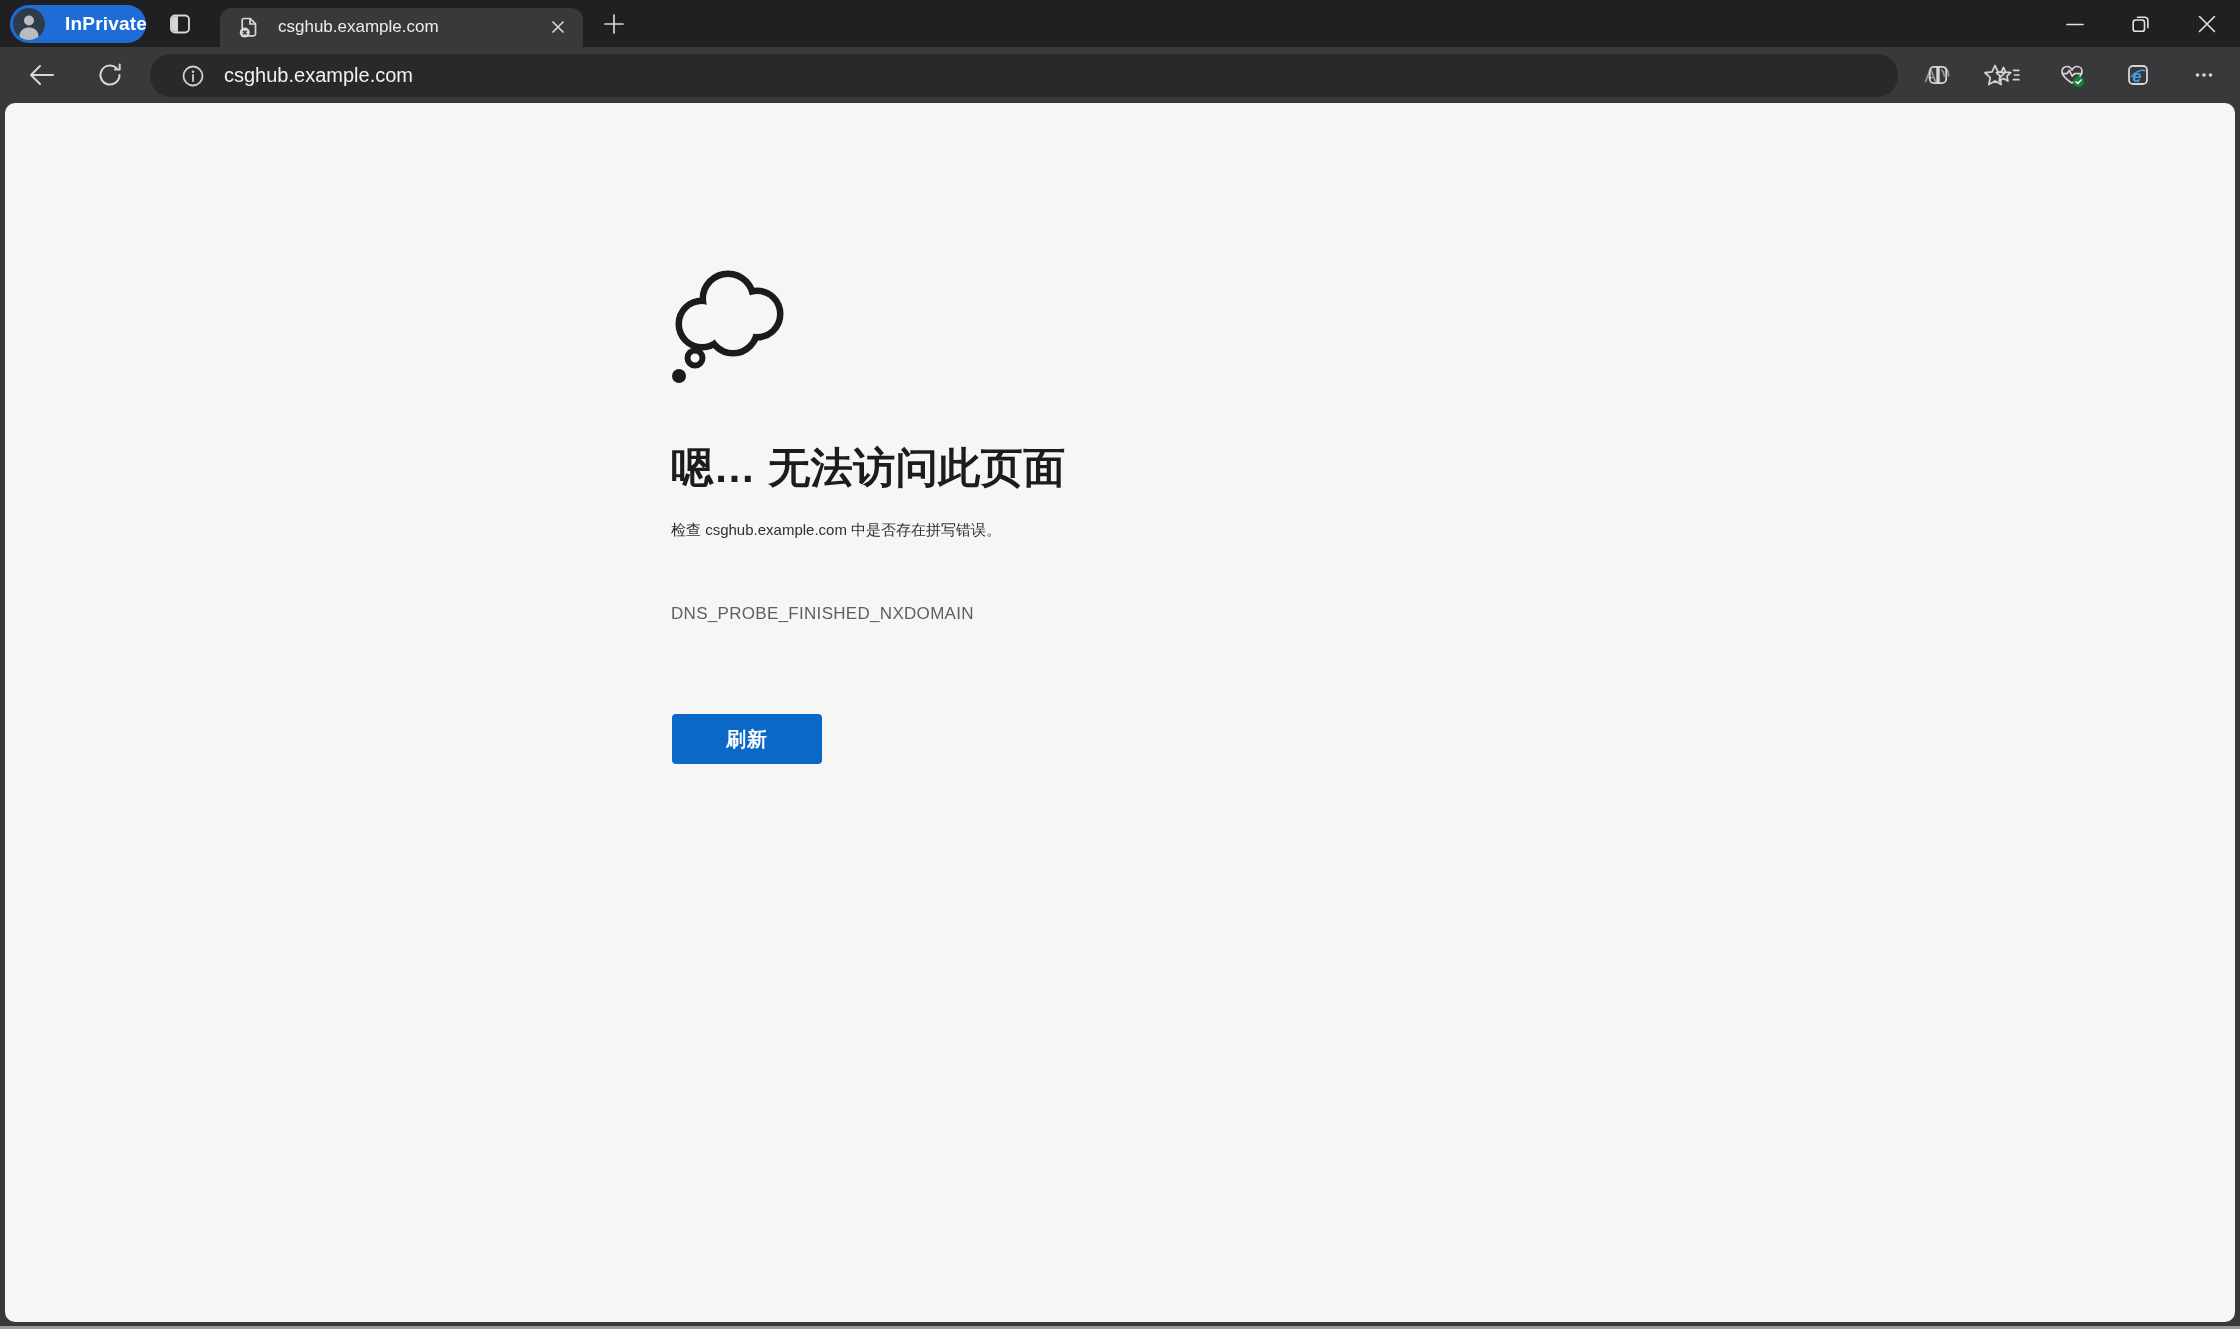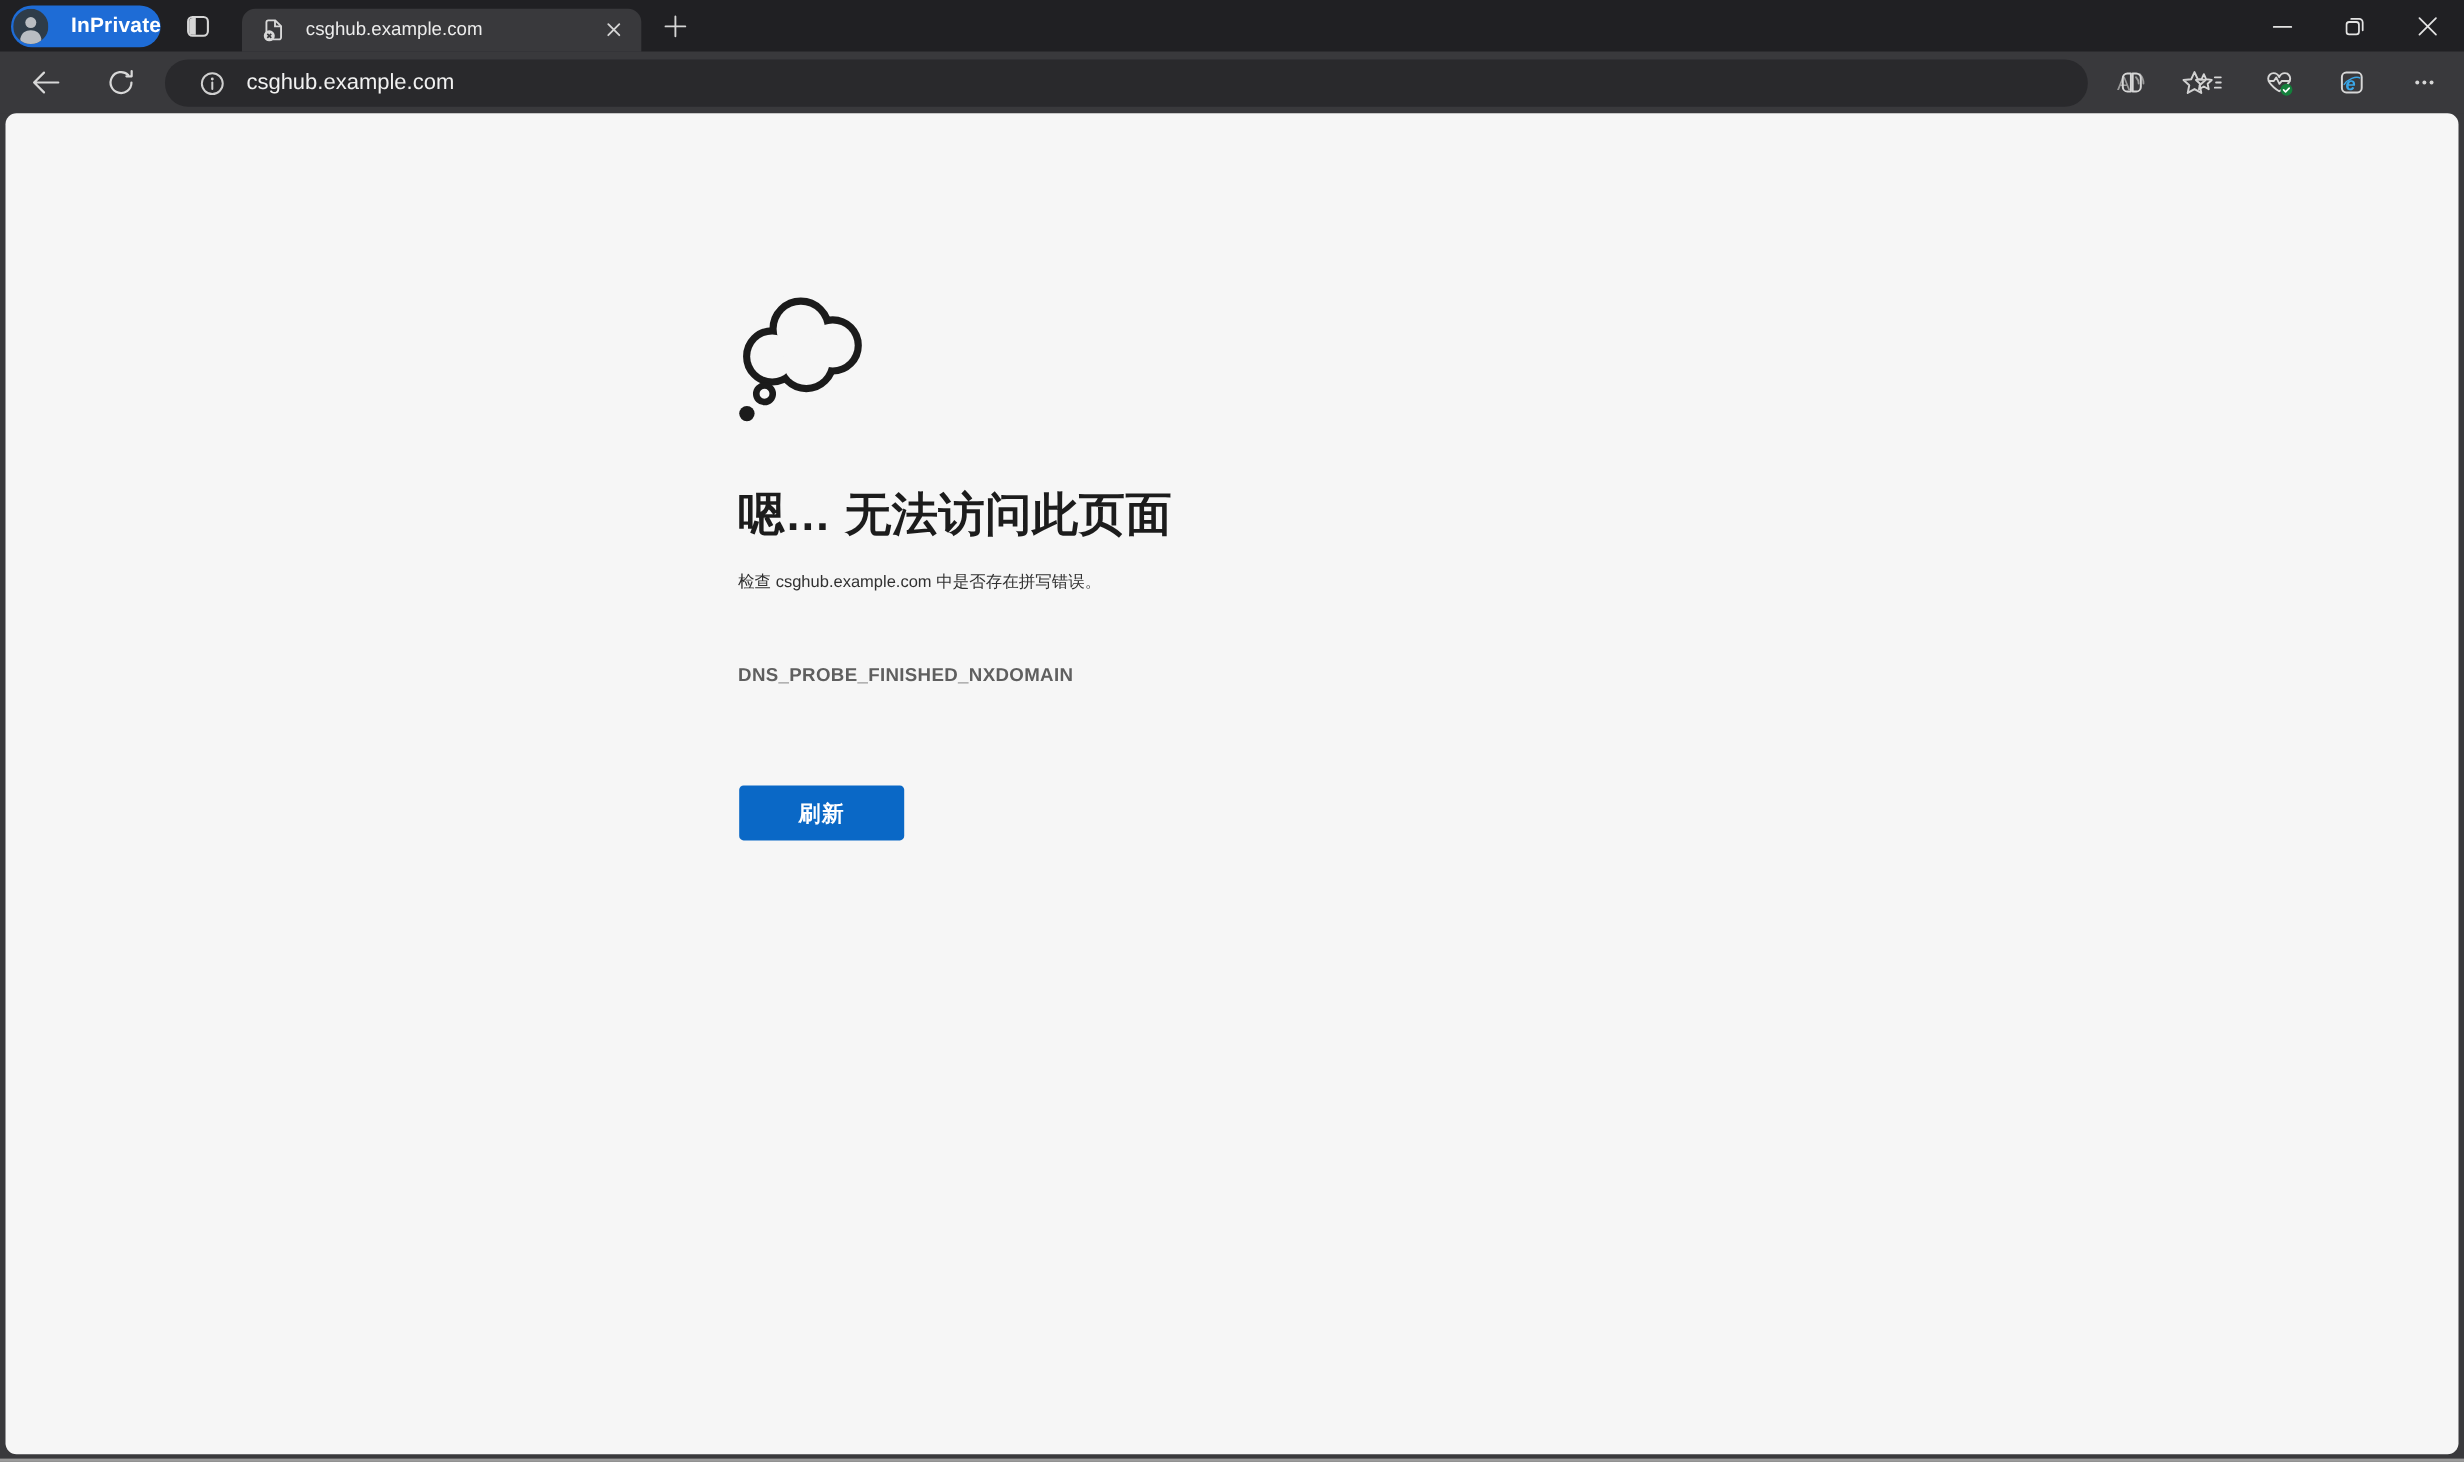--- a/index.html
+++ b/index.html
@@ -11,21 +11,21 @@
     overflow: hidden;
   }
   .titlebar {
     position: absolute; top:0; left:0; right:0; height:47px;
     background: var(--titlebar-bg, #202023);
   }
   .inprivate-badge {
     position:absolute; left:10px; top:5px; height:38px; width:136px;
     background: var(--inprivate-blue, #1e6cd6);
     border-radius:19px; display:flex; align-items:center; gap:20px;
-    padding-left:3px; cursor:default;justify-content:center;
+    padding-left:3px; cursor:default;
   }
   .inprivate-label { color:#fff; font-size:19px; font-weight:600; letter-spacing:.2px; }
   .icon-btn { background:transparent; border:none; display:flex; align-items:center; justify-content:center; cursor:pointer; }
   .tab-actions { position:absolute; left:162px; top:9px; width:36px; height:30px; }
   .tab {
     position:absolute; left:220px; top:8px; width:363px; height:39px;
     background: var(--chrome-bg, #39393c);
     border-radius:12px 12px 0 0;
     display:flex; align-items:center; padding:0 12px 2px 16px;
   }
@@ -67,21 +67,21 @@
     position:absolute; left:666px; top:346px;
     font-size:42px; line-height:38px; font-weight:700;
     color: var(--heading-color, #1c1c1c); letter-spacing:.5px;
   }
   .err-desc {
     position:absolute; left:666px; top:412px;
     font-size:15px; line-height:30px; color: var(--body-text, #303030);
   }
   .err-code {
     position:absolute; left:666px; top:500px;
-    font-size:17px; line-height:22px; font-weight:700; letter-spacing:.3px;
+    font-size:17px; line-height:22px; font-weight:400; letter-spacing:.3px;
     color: var(--code-color, #5f5f5f);
   }
   .refresh-page-btn {
     position:absolute; left:667px; top:584px; width:150px; height:50px;
     background: var(--accent-blue, #0a68c6); color:#fff;
     border:none; border-radius:4px; font-size:20px; font-weight:600;
     font-family:inherit; cursor:pointer; letter-spacing:1px;margin-top:27px;
   }
   svg { display:block; }
 </style>

